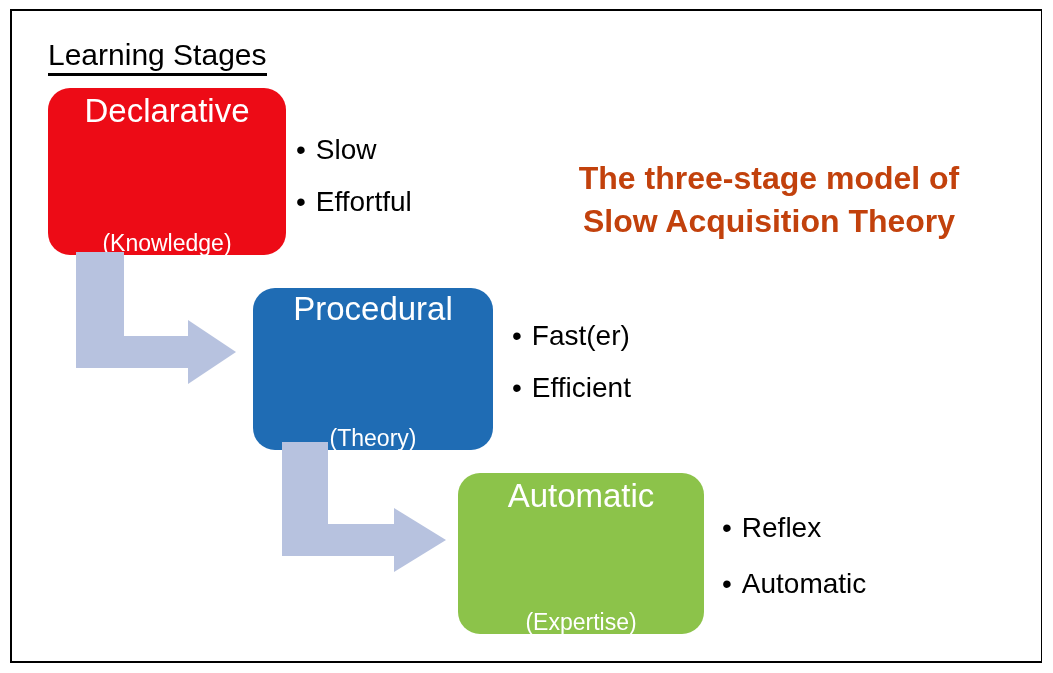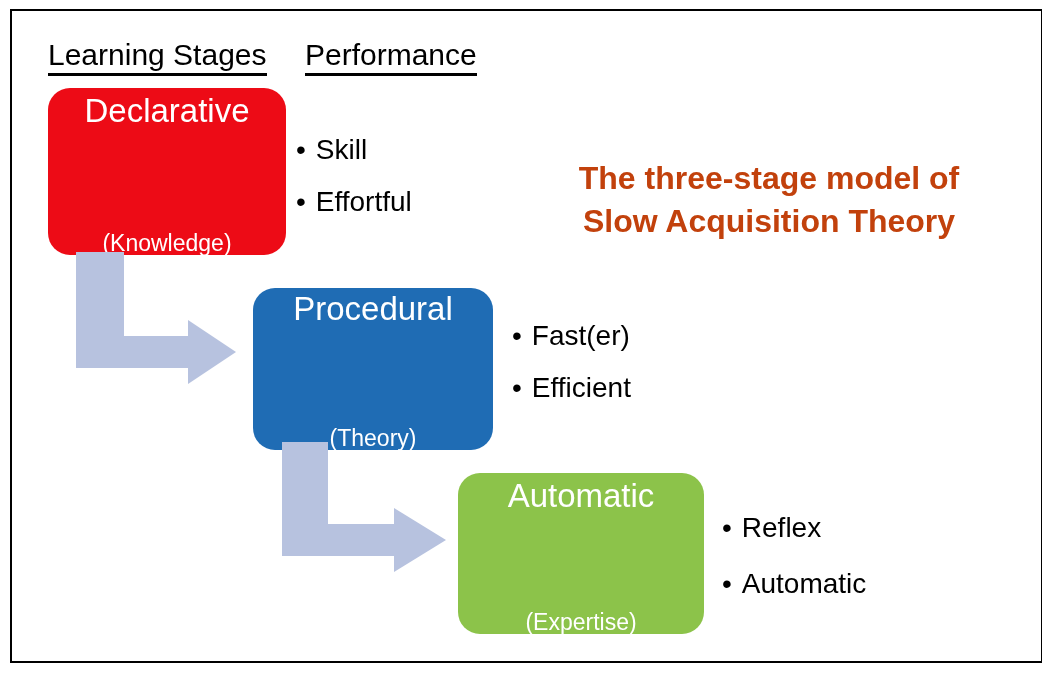--- a/index.html
+++ b/index.html
@@ -141,36 +141,35 @@
   #title-block .tline { display: block; white-space: nowrap; }
 </style>
 </head>
 <body>
 
 <div id="canvas" style="background: rgb(255, 255, 255);">
 
   <div class="frame" style="border-color: rgb(0, 0, 0);"></div>
 
   <div class="heading" id="heading-stages">Learning Stages</div>
-  <div class="heading" id="heading-performance">Performance</div>
 
   <div id="title-block">
     <span class="tline">The three-stage model of</span>
     <span class="tline">Slow Acquisition Theory</span>
   </div>
 
   <div class="stage-box" id="box-declarative" style="background: rgb(237, 11, 22); color: rgb(255, 255, 255);">
     <span class="stage-title">Declarative</span>
     <span class="stage-sub">(Knowledge)</span>
   </div>
 
   <ul class="bullets" id="bullets-declarative">
     <li>
       <span class="bullet-dot">•</span>
-      <span>Skill</span>
+      <span>Slow</span>
     </li>
     <li>
       <span class="bullet-dot">•</span>
       <span>Effortful</span>
     </li>
   </ul>
 
   <svg class="elbow-arrow" id="arrow-1" viewBox="0 0 168 148">
     <polygon points="4,0 52,0 52,84 116,84 116,68 164,100 116,132 116,116 4,116" fill="#B7C2DF"></polygon>
   </svg>

